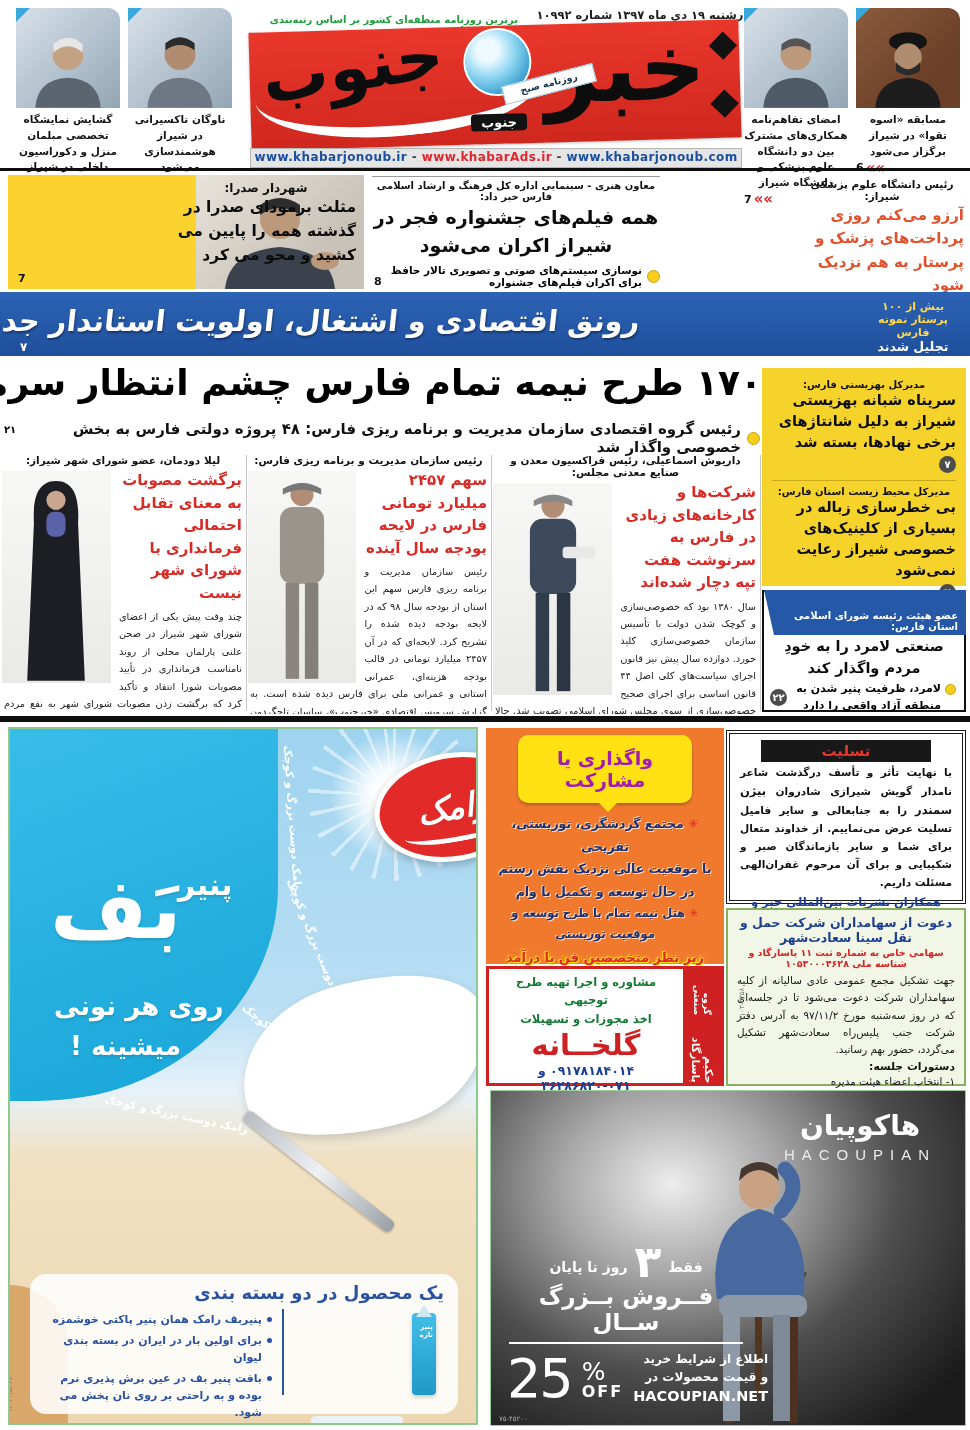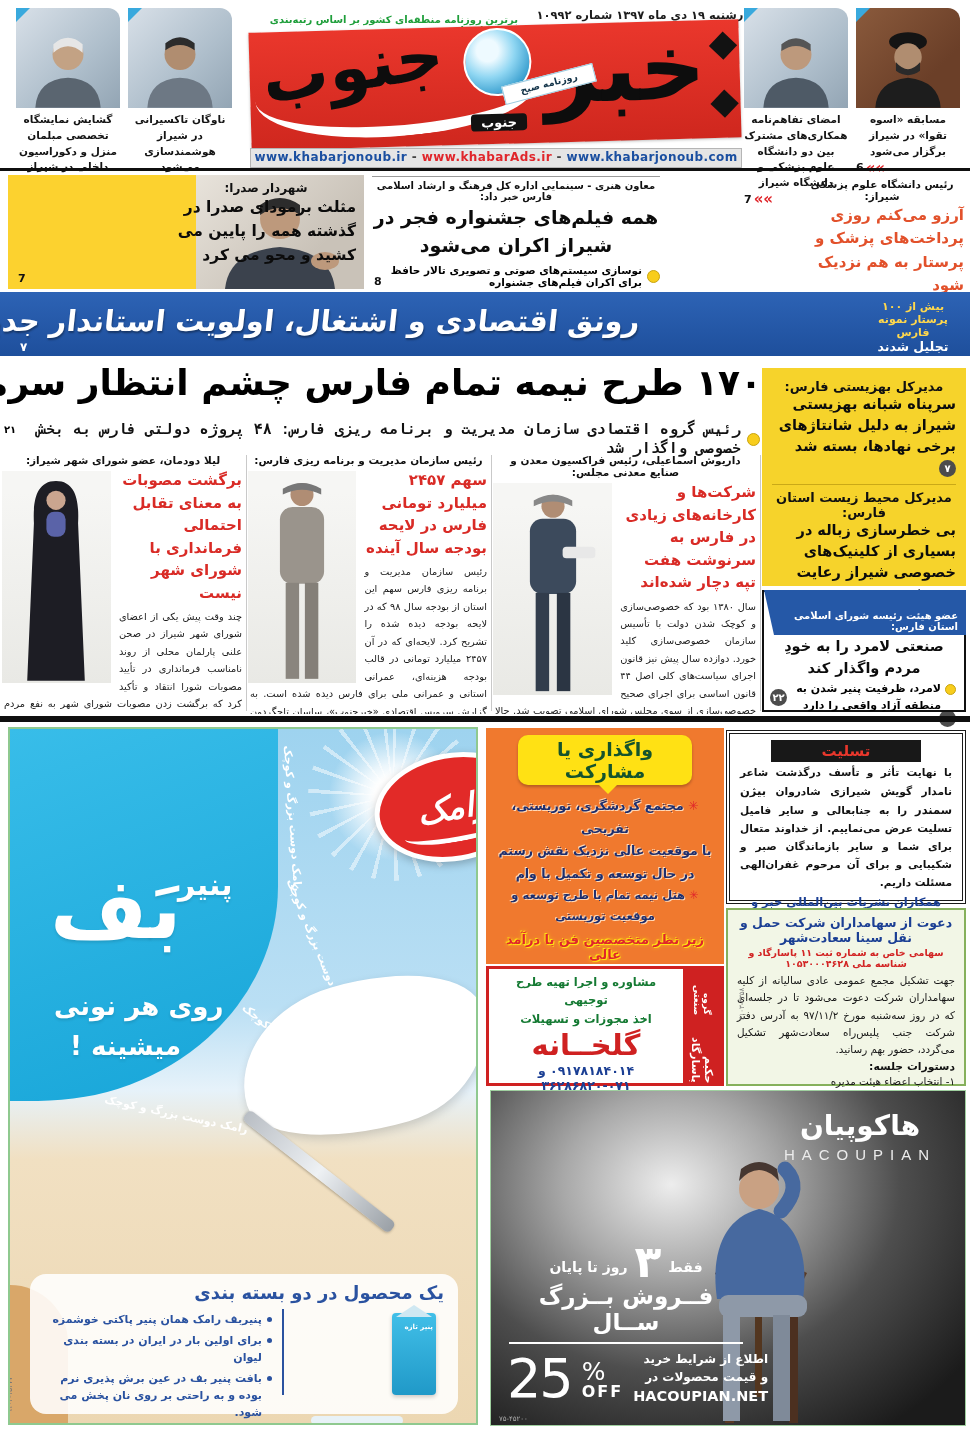--- a/index.html
+++ b/index.html
@@ -61,21 +61,21 @@
   .art-photo{float:left;width:45%;height:212px;margin:2px 8px 2px 0;position:relative;
              background:linear-gradient(180deg,#f6f6f4 0 10%,#e9e9e5 100%);}
   .art-photo svg{position:absolute;bottom:0;left:50%;transform:translateX(-50%);}
   .art-title{font-size:15px;line-height:1.5;margin:0 2px 4px;}
   .art-body{font-size:9.8px;line-height:1.78;text-align:justify;color:#1a1a1a;margin:0 2px;}
   .vsep{background:#c9c9c9;width:1px;}
   
   .sb{background:#f6d32b;padding:6px 10px;}
   .sb-item{padding:5px 0 7px;}
   .sb-item+.sb-item{border-top:1px solid #caa918;}
-  .sb .kicker{font-size:13px;}
+  .sb .kicker{font-size:10px;}
   .sb-title{font-size:14.5px;font-weight:900;color:#0c0c0c;line-height:1.45;}
   .pg-badge{display:inline-flex;align-items:center;justify-content:center;width:17px;height:17px;border-radius:50%;
             background:#4c4c4c;color:#fff;font-size:10px;font-weight:800;}
   .wh-box{background:#fff;border:2px solid #101010;}
   .wh-tab{position:absolute;top:-2px;right:-2px;background:#2558a7;color:#fff;font-size:10px;font-weight:700;
           padding:20px 8px 3px 14px;clip-path:polygon(0 0,100% 0,100% 100%,10px 100%);}
   
   .ramak{border:2px solid #8fc98f;overflow:hidden;
     background:linear-gradient(180deg,#9ed3ef 0,#badff4 40%,#e6f2fa 52%,#f1e0c2 62%,#ecd7b2 100%);}
   .sun{border-radius:50%;background:radial-gradient(circle,#fff 0 20%,rgba(255,255,255,.8) 34%,rgba(255,255,255,0) 70%);}
@@ -95,51 +95,51 @@
   .crust{background:#d9a769;border-top-right-radius:70px;}
   .rk-panel{background:rgba(255,255,255,.88);border-radius:16px;padding:8px 14px;}
   .rk-head{color:#2a52a0;font-size:18px;font-weight:900;text-align:right;}
   .rk-flex{display:flex;gap:10px;margin-top:4px;}
   .rk-div{width:2px;background:#2a52a0;height:86px;margin-top:2px;}
   .rk-li{color:#2a52a0;font-size:11px;font-weight:800;line-height:1.55;margin:4px 0;position:relative;padding-right:10px;}
   .rk-li::before{content:"";position:absolute;right:0;top:6px;width:5px;height:5px;border-radius:50%;background:#2a52a0;}
   .tub{position:relative;width:86px;height:52px;background:linear-gradient(#41bfe8,#1f97c6);border-radius:8px 8px 12px 12px;
        box-shadow:0 2px 4px rgba(0,0,0,.2);}
   .tub::before{content:"";position:absolute;top:-5px;left:-3px;right:-3px;height:9px;background:#e8f2f7;border-radius:6px;}
-  .carton{position:relative;width:44px;height:82px;background:linear-gradient(#41bfe8,#2099c8);border-radius:4px;
+  .carton{position:relative;width:24px;height:82px;background:linear-gradient(#41bfe8,#2099c8);border-radius:4px;
           box-shadow:0 2px 4px rgba(0,0,0,.2);}
   .carton::before{content:"";position:absolute;top:-8px;left:4px;right:4px;height:12px;background:#cfe8f2;
           clip-path:polygon(0 100%,50% 0,100% 100%);}
   .carton .sm{position:absolute;right:3px;top:10px;color:#fff;font-size:7px;font-weight:700;}
   .tiny-code{font-size:7px;color:#777;direction:ltr;}
   
   .vg{background:#f0792e;padding:5px 8px;}
-  .vg-head{background:#ffe114;border-radius:10px;margin:2px 24px;padding:3px 0;text-align:center;
-           color:#14532d;font-size:19px;font-weight:900;box-shadow:0 2px 3px rgba(0,0,0,.25);position:relative;}
+  .vg-head{background:#ffe114;border-radius:10px;margin:2px 24px;padding:12px 0;text-align:center;
+           color:#a21caf;font-size:19px;font-weight:900;box-shadow:0 2px 3px rgba(0,0,0,.25);position:relative;}
   .vg-head::after{content:"";position:absolute;left:46%;bottom:-9px;border:10px solid transparent;border-top-color:#ffe114;border-bottom:0;}
   .vg-li{color:#1d2e6e;font-size:12.5px;font-weight:900;text-align:center;line-height:1.8;
          text-shadow:1px 1px 0 #ffd9b8,-1px -1px 0 #ffd9b8;}
   .vg-li.star::before{content:"✳ ";color:#e0262b;text-shadow:none;}
   .vg-band{color:#e0262b;font-size:13px;font-weight:900;text-align:center;margin-top:6px;
            text-shadow:0 0 4px #ffe114,1px 1px 0 #ffe114,-1px -1px 0 #ffe114;}
   .vg-ph{color:#fff;font-size:16px;font-weight:900;text-align:center;line-height:1.6;
          text-shadow:1px 1px 0 #1d2e6e,-1px -1px 0 #1d2e6e,1px -1px 0 #1d2e6e,-1px 1px 0 #1d2e6e;}
   .vg-ph .n{font-size:18.5px;}
   
   .gk{border:3px solid #cf2121;background:#fff;display:flex;direction:rtl;}
   .gk-side{width:38px;background:#cf2121;color:#fff;display:flex;flex-direction:column;align-items:center;
            justify-content:center;gap:4px;}
   .gk-side span{writing-mode:vertical-rl;font-weight:800;}
   .gk-main{flex:1;padding:4px 6px;text-align:center;}
   .gk-l{color:#157a33;font-size:11.5px;font-weight:800;line-height:1.6;}
   .gk-t{color:#cf2121;font-size:29px;font-weight:900;line-height:1.2;}
   .gk-p{color:#1b3f94;font-size:12.5px;font-weight:900;direction:rtl;}
   
   .ts{background:#fff;border:4px double #1a1a1a;padding:4px 10px;}
-  .ts-title{width:150px;margin:2px auto;background:#181818;color:#e8372c;font-size:15px;font-weight:900;
+  .ts-title{width:170px;margin:2px auto;background:#181818;color:#e8372c;font-size:15px;font-weight:900;
             text-align:center;padding:2px 0;}
   .ts-addr{color:#e0262b;font-size:13.5px;font-weight:900;margin-top:4px;}
   .ts-body{font-size:10.6px;font-weight:600;color:#111;line-height:1.68;text-align:justify;margin-top:2px;}
   .ts-name{font-weight:900;font-size:11.5px;}
   .ts-sig{color:#1b3f94;font-size:11.5px;font-weight:900;text-align:center;margin-top:3px;}
   
   .sn{background:#f2f6e6;border:2px solid #86b05c;padding:5px 9px;}
   .sn-t{color:#1b3f94;font-size:12.5px;font-weight:900;text-align:center;}
   .sn-s{color:#d22424;font-size:9.5px;font-weight:800;text-align:center;margin-top:2px;}
   .sn-b{font-size:10.4px;color:#151515;line-height:1.66;text-align:justify;margin-top:3px;}
@@ -288,21 +288,21 @@
     <div class="abs" style="left:20px;bottom:2px;color:#fff;font-size:12px;font-weight:800;">۷</div>
 
     <div class="abs rtl c" style="left:862px;top:8px;width:102px;">
       <div class="bb-note1">بیش از ۱۰۰ پرستار نمونه فارس</div>
       <div class="bb-note2">تجلیل شدند</div>
       <div style="color:#fff;font-size:10px;font-weight:700;text-align:left;">۷</div>
     </div>
   </div>
 
   <div class="abs lead-title rtl" style="left:0;top:362px;width:762px;">۱۷۰ طرح نیمه تمام فارس چشم انتظار سرمایه‌گذار</div>
-  <div class="abs lead-sub rtl" style="left:8px;top:420px;width:752px;font-family:Liberation Mono, monospace;">
+  <div class="abs lead-sub rtl" style="left:8px;top:420px;width:752px;">
     <span class="dot"></span>
     <span>رئیس گروه اقتصادی سازمان مدیریت و برنامه ریزی فارس: ۴۸ پروژه دولتی فارس به بخش خصوصی واگذار شد</span>
   </div>
   <div class="abs" style="left:4px;top:424px;font-size:10px;font-weight:800;">۲۱</div>
 
   <div class="abs art rtl" style="left:2px;top:452px;width:242px;height:262px;">
     <div class="kicker">لیلا دودمان، عضو شورای شهر شیراز:</div>
     <div class="art-photo">
       <svg width="96" height="208" viewBox="0 0 100 216">
           <path d="M50 6 C72 6 74 30 73 50 L80 214 L20 214 L27 50 C26 30 28 6 50 6 Z" fill="#1d1d24"></path>

